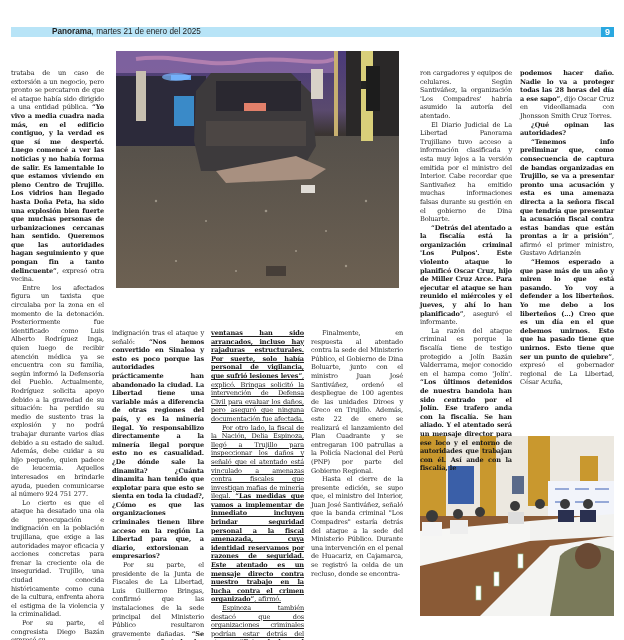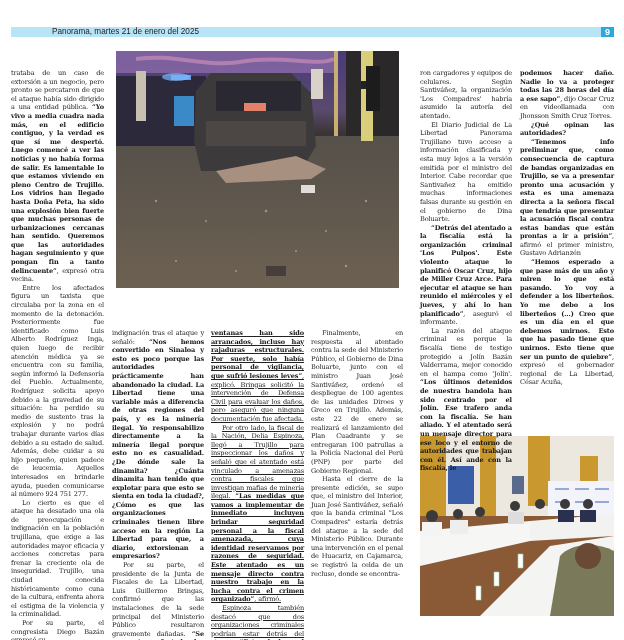--- a/index.html
+++ b/index.html
@@ -2,21 +2,21 @@
 <html><head>
 <meta charset="utf-8">
 <style>
   html, body { margin:0; padding:0; background:#ffffff; }
   body { width:624px; height:640px; position:relative; overflow:hidden;
          font-family:"DejaVu Serif", serif; color:#222; }
   .header { position:absolute; left:11px; top:27px; width:603px; height:10px;
             background:#b8e4f7; }
   .header-text { position:absolute; left:5px; top:0; font-family:"Liberation Sans", sans-serif;
                  font-size:8.2px; line-height:10px; color:#222; }
-  .header-text b { font-weight:normal;padding-left:36px; }
+  .header-text b { font-weight:bold;padding-left:36px; }
   .page-num { position:absolute; right:0; top:0; width:13px; height:10px; background:#2aa8e0;
               color:#fff; font-family:"Liberation Sans", sans-serif; font-weight:bold;
               font-size:9px; line-height:10px; text-align:center; }
   .col { position:absolute; font-size:6.55px; line-height:8.6px; text-align:justify;
          letter-spacing:-0.12px; hyphens:manual;margin-top:28px; }
   .col p { margin:0; }
   .col p.ind { text-indent:11px; }
   .col b { font-weight:bold; color:#1a1a1a; }
   .photo { position:absolute; overflow:hidden; }
   #col1 { left:11px;  top:41px;  width:93px; }

